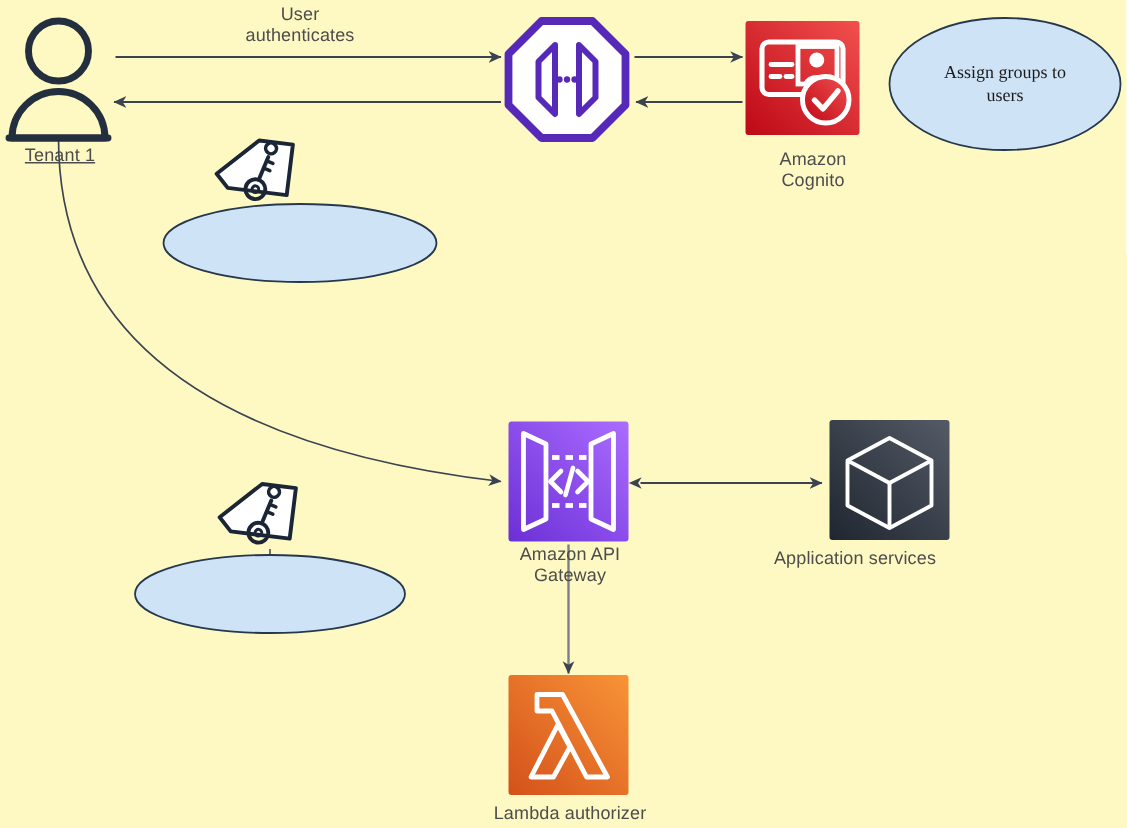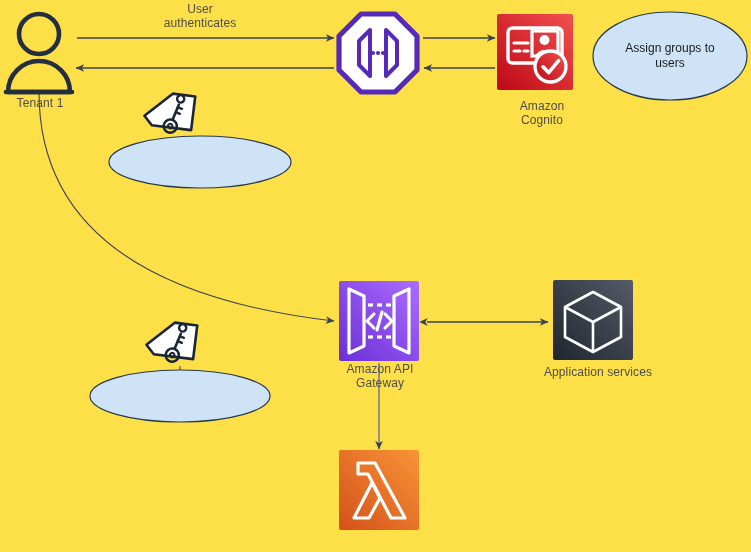--- a/index.html
+++ b/index.html
@@ -9,21 +9,21 @@
     background: #ffffff;
   }
   body {
     font-family: "Liberation Sans", sans-serif;
     -webkit-font-smoothing: antialiased;
   }
   #canvas {
     position: relative;
     width: 751px;
     height: 552px;
-    background: #fde047;
+    background: #fef9c3;
     overflow: hidden;
   }
   .lbl {
     position: absolute;
     color: #4d4d4d;
     font-size: 12px;
     line-height: 14px;
     text-align: center;
     white-space: pre-line;
     letter-spacing: 0.1px;
@@ -32,20 +32,21 @@
     position: absolute;
     display: flex;
     align-items: center;
     justify-content: center;
     text-align: center;
     font-size: 12px;
     line-height: 15px;
     color: #1a1a1a;
     white-space: pre-line;
     pointer-events: none;
+    font-family: Liberation Serif, serif;
   }
   svg.layer {
     position: absolute;
     left: 0;
     top: 0;
     width: 751px;
     height: 552px;
     overflow: visible;
   }
 </style>
@@ -180,30 +181,31 @@
     </g>
 
     <ellipse cx="670" cy="56" rx="77" ry="44" fill="#cfe3f7" stroke="#26384d" stroke-width="1.2"></ellipse>
     <ellipse cx="200" cy="162" rx="91" ry="26" fill="#cfe3f7" stroke="#26384d" stroke-width="1.2"></ellipse>
     <ellipse cx="180" cy="396" rx="90" ry="26" fill="#cfe3f7" stroke="#26384d" stroke-width="1.2"></ellipse>
   </svg>
 
   <div class="lbl" style="left:138px; top:2px; width:124px;">User
 authenticates</div>
 
-  <div class="lbl" style="left:4px; top:96px; width:72px;">Tenant 1</div>
+  <div class="lbl" style="left:4px; top:96px; width:72px;text-decoration:underline;">Tenant 1</div>
 
 
   <div class="lbl" style="left:328px; top:362px; width:104px;">Amazon API
 Gateway</div>
 
   <div class="lbl" style="left:494px; top:99px; width:96px;">Amazon
 Cognito</div>
 
-  <div class="lbl" style="left:528px; top:365px; width:140px;">Application services</div>
-
+  <div class="lbl" style="left:500px; top:365px; width:140px;">Application services</div>
+
+  <div class="lbl" style="left:310px; top:535px; width:140px;">Lambda authorizer</div>
 
   <div class="ellipse-text" style="left:601px; top:24px; width:138px; height:64px;">Assign groups to
 users</div>
 
 
 
 </div>
 
 </body></html>

